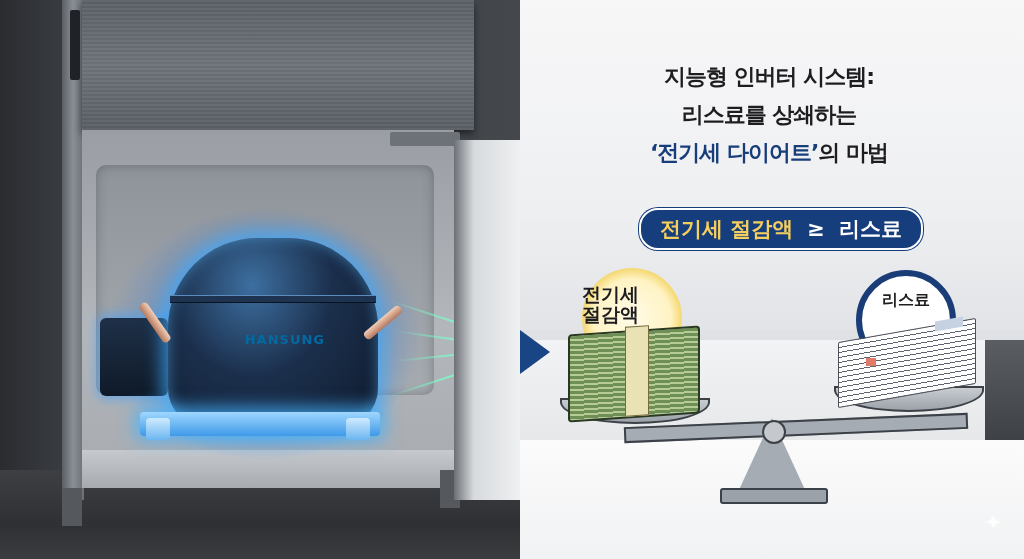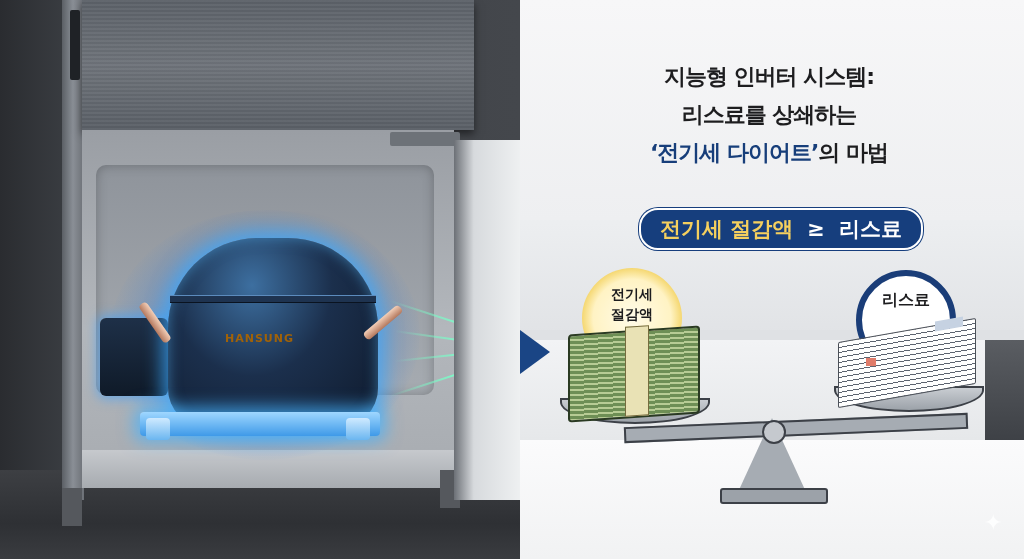--- a/index.html
+++ b/index.html
@@ -17,21 +17,21 @@
   .lower-inner{position:absolute;left:96px;top:165px;width:338px;height:230px;border-radius:10px;background:linear-gradient(180deg,#8f949b 0%,#a6abb1 100%);box-shadow:inset 0 0 12px rgba(0,0,0,.25);}
   .kick{position:absolute;left:82px;top:450px;width:372px;height:38px;background:linear-gradient(180deg,#c6c9cd,#a7abb0);}
   .leg{position:absolute;top:488px;width:20px;height:38px;background:#55585d;}
   .leg.l{left:62px}.leg.r{left:440px;top:470px}
   .right-door{position:absolute;left:454px;top:140px;width:66px;height:360px;background:linear-gradient(90deg,#6c7076,#d7dadd 30%,#eef0f1);}
   .hinge{position:absolute;left:390px;top:132px;width:70px;height:14px;background:#6d7278;border-radius:2px;}
 
   .glow{position:absolute;left:110px;top:210px;width:310px;height:250px;border-radius:50%;background:radial-gradient(ellipse at center,rgba(64,170,255,.55) 0%,rgba(30,120,230,.35) 45%,rgba(20,80,180,0) 72%);}
   .compressor{position:absolute;left:168px;top:238px;width:210px;height:190px;border-radius:90px 90px 40px 40px;background:radial-gradient(ellipse at 40% 25%,#3d6fa0 0%,#1b2f4c 45%,#0f1a2c 100%);box-shadow:0 0 18px 6px rgba(60,170,255,.75),inset 0 0 14px rgba(90,190,255,.5);}
   .seam{position:absolute;left:170px;top:295px;width:206px;height:6px;background:#1e3350;border-top:1px solid #5c8bbd;border-bottom:1px solid #0a1320;}
-  .brand{position:absolute;left:225px;top:332px;width:100px;text-align:left;color:#a16207;font-weight:bold;font-size:11px;letter-spacing:1px;}
+  .brand{position:absolute;left:225px;top:332px;width:100px;text-align:right;color:#0369a1;font-weight:bold;font-size:13px;letter-spacing:1px;}
   .box-left{position:absolute;left:100px;top:318px;width:68px;height:78px;border-radius:6px;background:linear-gradient(180deg,#1e3048,#0f1a28);box-shadow:0 0 12px 3px rgba(60,160,255,.6);}
   .base{position:absolute;left:140px;top:412px;width:240px;height:24px;border-radius:4px;background:linear-gradient(180deg,#9fd7ff,#3f9ae8);box-shadow:0 0 16px 6px rgba(70,180,255,.7);}
   .foot{position:absolute;width:24px;height:22px;border-radius:4px;background:linear-gradient(180deg,#cfeaff,#6bb6f0);top:418px;}
   .pipe{position:absolute;width:46px;height:9px;border-radius:4px;background:linear-gradient(180deg,#f3cfb8,#b4785d);}
   .streak{position:absolute;height:2px;border-radius:2px;background:linear-gradient(90deg,rgba(120,255,200,0),rgba(120,255,200,.9),rgba(120,255,200,0));transform-origin:left center;}
 
   .pill-left{position:absolute;left:119px;top:178px;width:282px;height:46px;border-radius:23px;background:#16417e;border:2px solid #ffffff;box-shadow:0 0 0 1px #16417e;color:#ffffff;font-weight:bold;font-size:24px;display:flex;align-items:center;justify-content:center;letter-spacing:-0.5px;}
 
   .arrow{position:absolute;left:520px;top:330px;width:0;height:0;border-top:22px solid transparent;border-bottom:22px solid transparent;border-left:30px solid #1a4585;}
 
@@ -43,21 +43,21 @@
   .table-top{position:absolute;left:520px;top:440px;width:504px;height:119px;background:linear-gradient(180deg,#fbfbfc,#f1f2f3);}
   .oven{position:absolute;left:985px;top:340px;width:39px;height:100px;background:linear-gradient(180deg,#5a5d62,#3e4146);}
 
   .title{position:absolute;left:556px;top:58px;width:426px;text-align:center;color:#1d1d1f;font-weight:bold;font-size:22px;line-height:38px;letter-spacing:-1px;}
   .title .hl{color:#173e7a;}
   .pill-right{position:absolute;left:623px;top:208px;width:280px;height:38px;border-radius:19px;background:#163e7d;border:2px solid #ffffff;box-shadow:0 0 0 1px #163e7d;color:#f4cf5e;font-weight:bold;font-size:21px;display:flex;align-items:center;justify-content:center;gap:14px;margin-left:16px;}
   .pill-right .op{color:#ffffff;}
   .pill-right .rhs{color:#ffffff;}
 
   .sun{position:absolute;left:582px;top:268px;width:100px;height:100px;border-radius:50%;background:radial-gradient(circle,#fffbe8 0%,#fff3c4 55%,#f4d56a 72%,rgba(244,213,106,0) 78%);}
-  .sun-label{position:absolute;left:582px;top:284px;width:100px;text-align:center;font-weight:bold;font-size:14px;line-height:20px;color:#1d1d1f;}
+  .sun-label{position:absolute;left:582px;top:284px;width:100px;text-align:left;font-weight:bold;font-size:19px;line-height:20px;color:#1d1d1f;}
   .ring{position:absolute;left:856px;top:270px;width:100px;height:100px;border-radius:50%;background:#ffffff;border:6px solid #1a3d78;box-sizing:border-box;}
   .ring-label{position:absolute;left:856px;top:290px;width:100px;text-align:center;font-weight:bold;font-size:16px;color:#1d1d1f;}
 
   .money{position:absolute;left:568px;top:330px;width:128px;height:84px;border-radius:4px;background:repeating-linear-gradient(180deg,#6e8f55 0 3px,#b7cc94 3px 5px);border:2px solid #2a3a22;transform:skewY(-4deg);}
   .band{position:absolute;left:625px;top:326px;width:22px;height:88px;background:#e9e2b5;border:1px solid #766c3f;transform:skewY(-4deg);}
   .papers{position:absolute;left:838px;top:330px;width:136px;height:64px;background:repeating-linear-gradient(180deg,#ffffff 0 4px,#5d6470 4px 5px);border:1px solid #4a4f57;transform:skewY(-10deg);border-radius:2px;}
   .paper-tag{position:absolute;left:935px;top:319px;width:28px;height:10px;background:#c6d2e2;transform:skewY(-10deg);}
   .paper-stamp{position:absolute;left:866px;top:358px;width:10px;height:8px;background:#e07b6a;}
 
   .pan{position:absolute;height:22px;border-radius:0 0 60% 60%/0 0 100% 100%;background:linear-gradient(180deg,#c9cdd2,#9ca2a9);border:2px solid #3c4047;}

